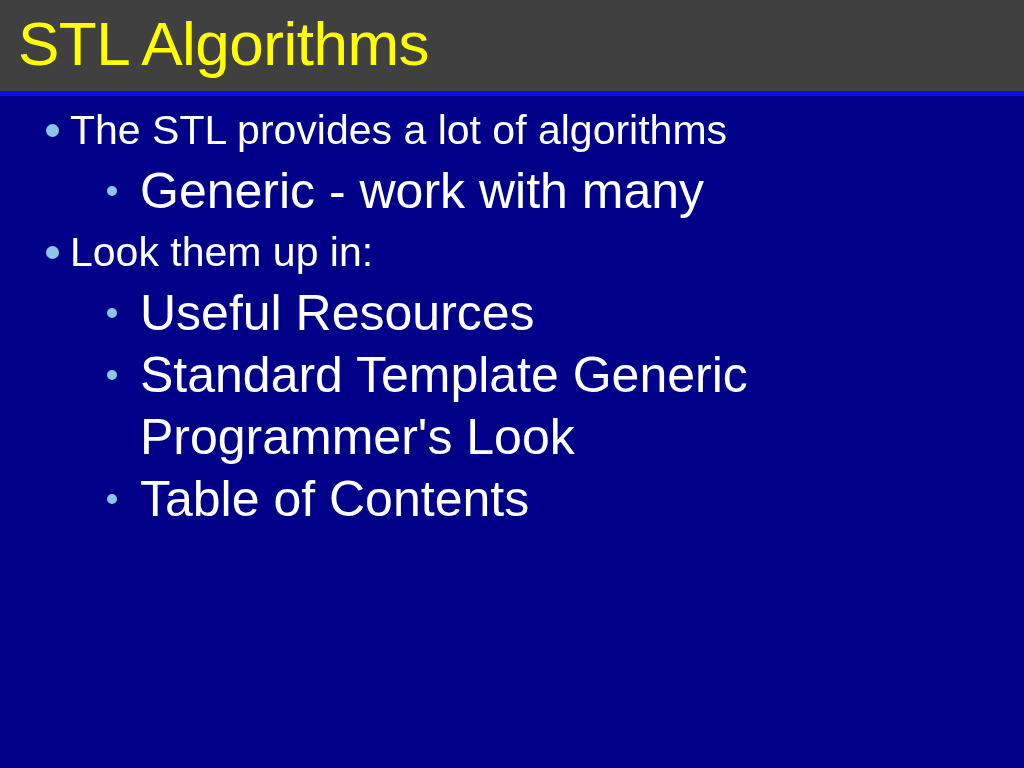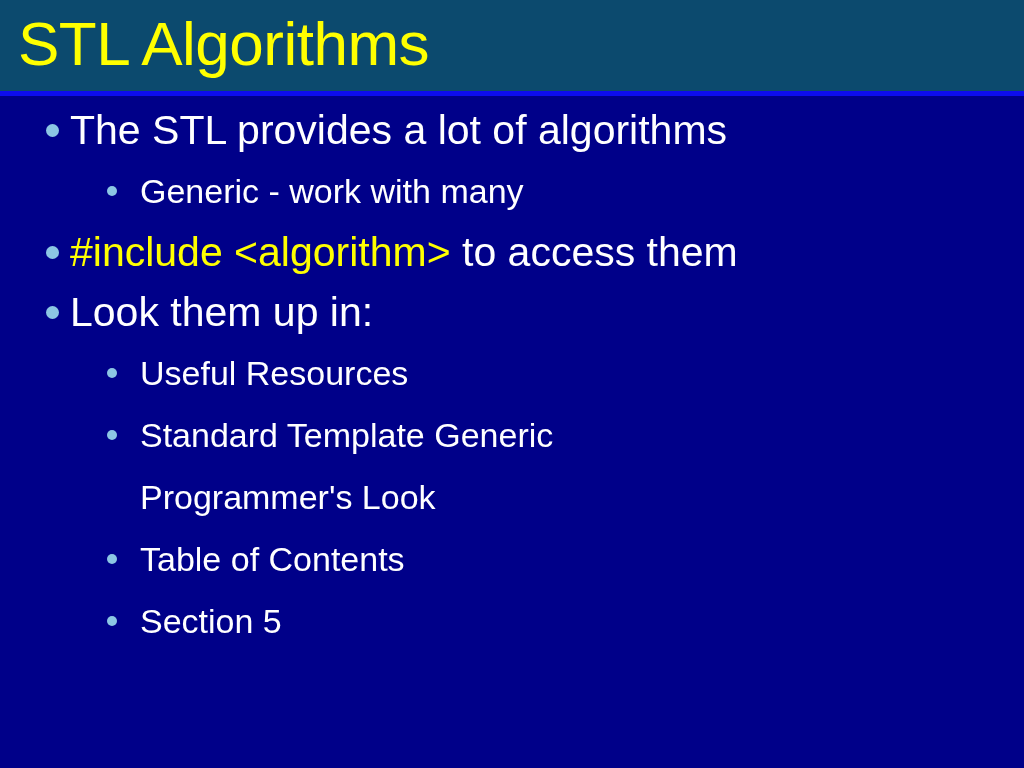--- a/index.html
+++ b/index.html
@@ -22,21 +22,21 @@
     box-sizing: border-box;
   }
 
   
   .title-band {
     position: absolute;
     left: 0;
     top: 0;
     width: 1024px;
     height: 92px;
-    background: #0c4a6e;
+    background: #404040;
   }
   .slide-title {
     position: absolute;
     left: 18px;
     top: 6px;
     font-size: 62px;
     line-height: 76px;
     color: #ffff00;
     font-weight: normal;
     letter-spacing: -0.5px;
@@ -97,21 +97,21 @@
     position: absolute;
     left: 107px;
     top: 26px;
     width: 10px;
     height: 10px;
     border-radius: 50%;
     background: #8cc6e4;
   }
   .lvl2 .bullet-text {
     display: block;
-    font-size: 34px;
+    font-size: 50px;
     line-height: 62px;
     color: #ffffff;
   }
   .lvl2 .bullet-text .wrap-line {
     display: block;
   }
 
   .code-yellow {
     color: #ffff00;
   }
@@ -136,24 +136,20 @@
       <span class="bullet-text">The STL provides a lot of algorithms</span>
     </div>
 
     <div class="bullet-row lvl2">
       <span class="bullet-dot"></span>
       <span class="bullet-text">
         <span class="wrap-line">Generic - work with many</span>
       </span>
     </div>
 
-    <div class="bullet-row lvl1">
-      <span class="bullet-dot"></span>
-      <span class="bullet-text"><span class="code-yellow">#include  &lt;algorithm&gt;</span><span class="plain-white">  to access them</span></span>
-    </div>
 
     <div class="bullet-row lvl1">
       <span class="bullet-dot"></span>
       <span class="bullet-text">Look them up in:</span>
     </div>
 
     <div class="bullet-row lvl2">
       <span class="bullet-dot"></span>
       <span class="bullet-text">
         <span class="wrap-line">Useful Resources</span>
@@ -168,21 +164,15 @@
       </span>
     </div>
 
     <div class="bullet-row lvl2">
       <span class="bullet-dot"></span>
       <span class="bullet-text">
         <span class="wrap-line">Table of Contents</span>
       </span>
     </div>
 
-    <div class="bullet-row lvl2">
-      <span class="bullet-dot"></span>
-      <span class="bullet-text">
-        <span class="wrap-line">Section 5</span>
-      </span>
-    </div>
 
   </div>
 </div>
 
 </body></html>

